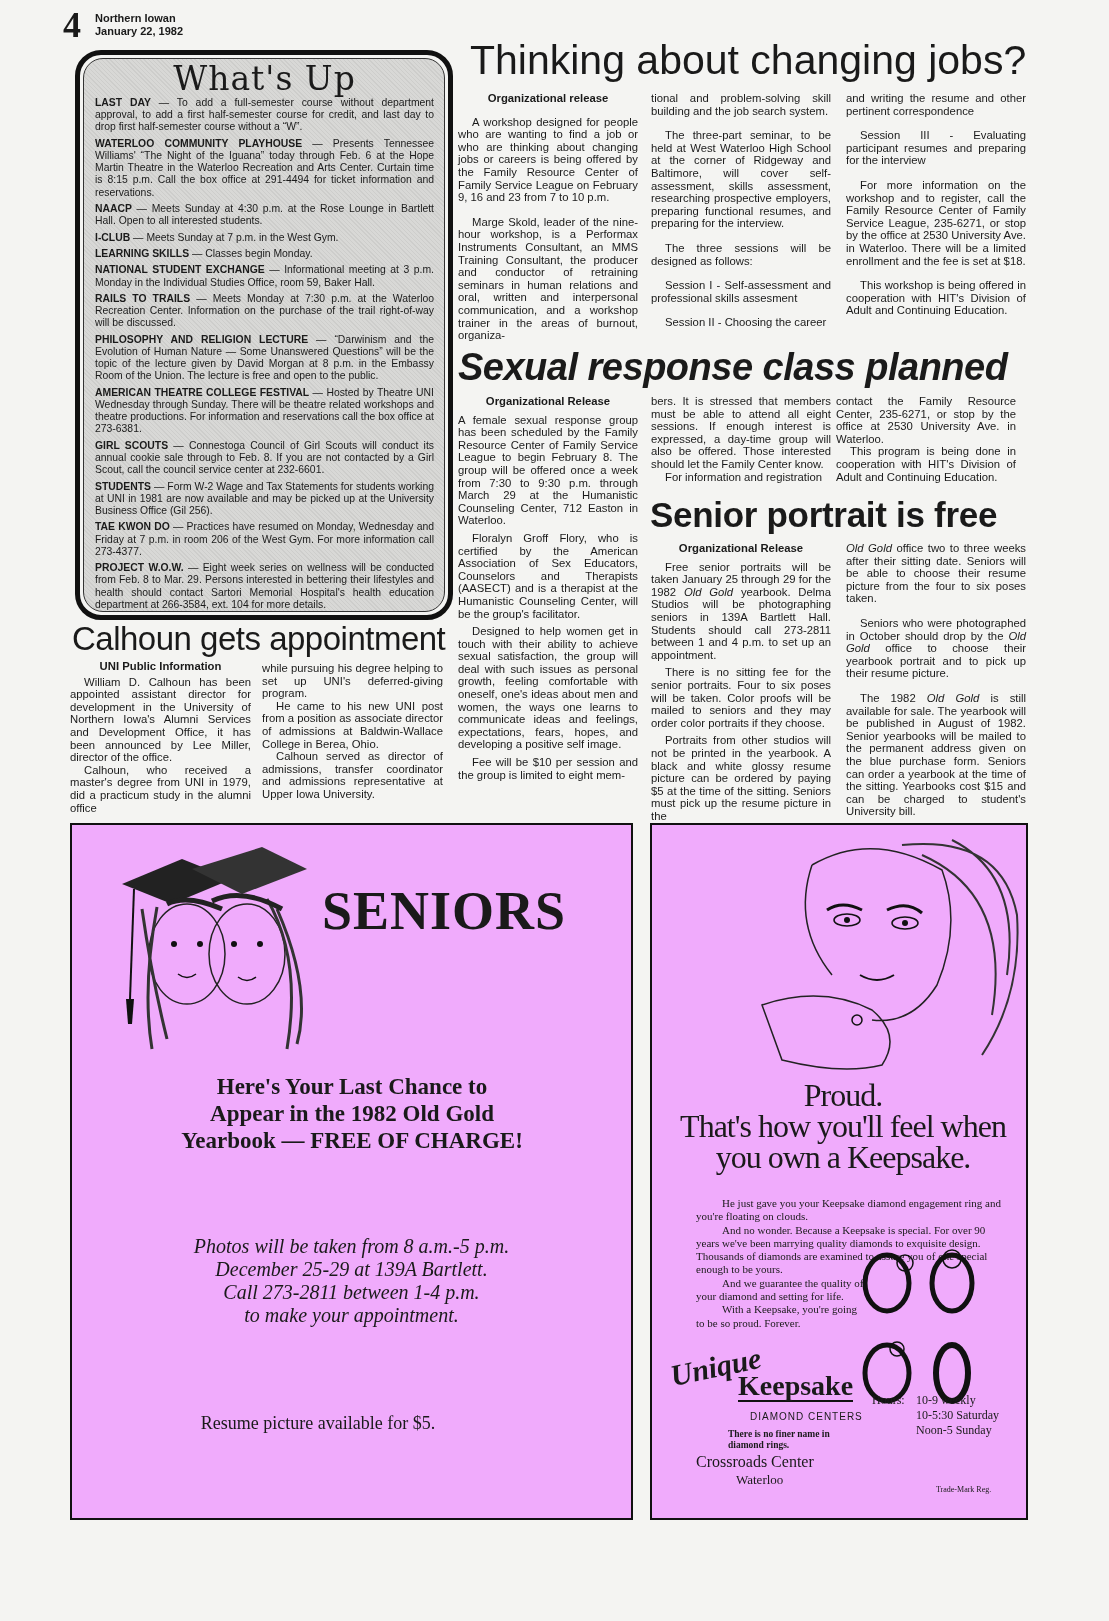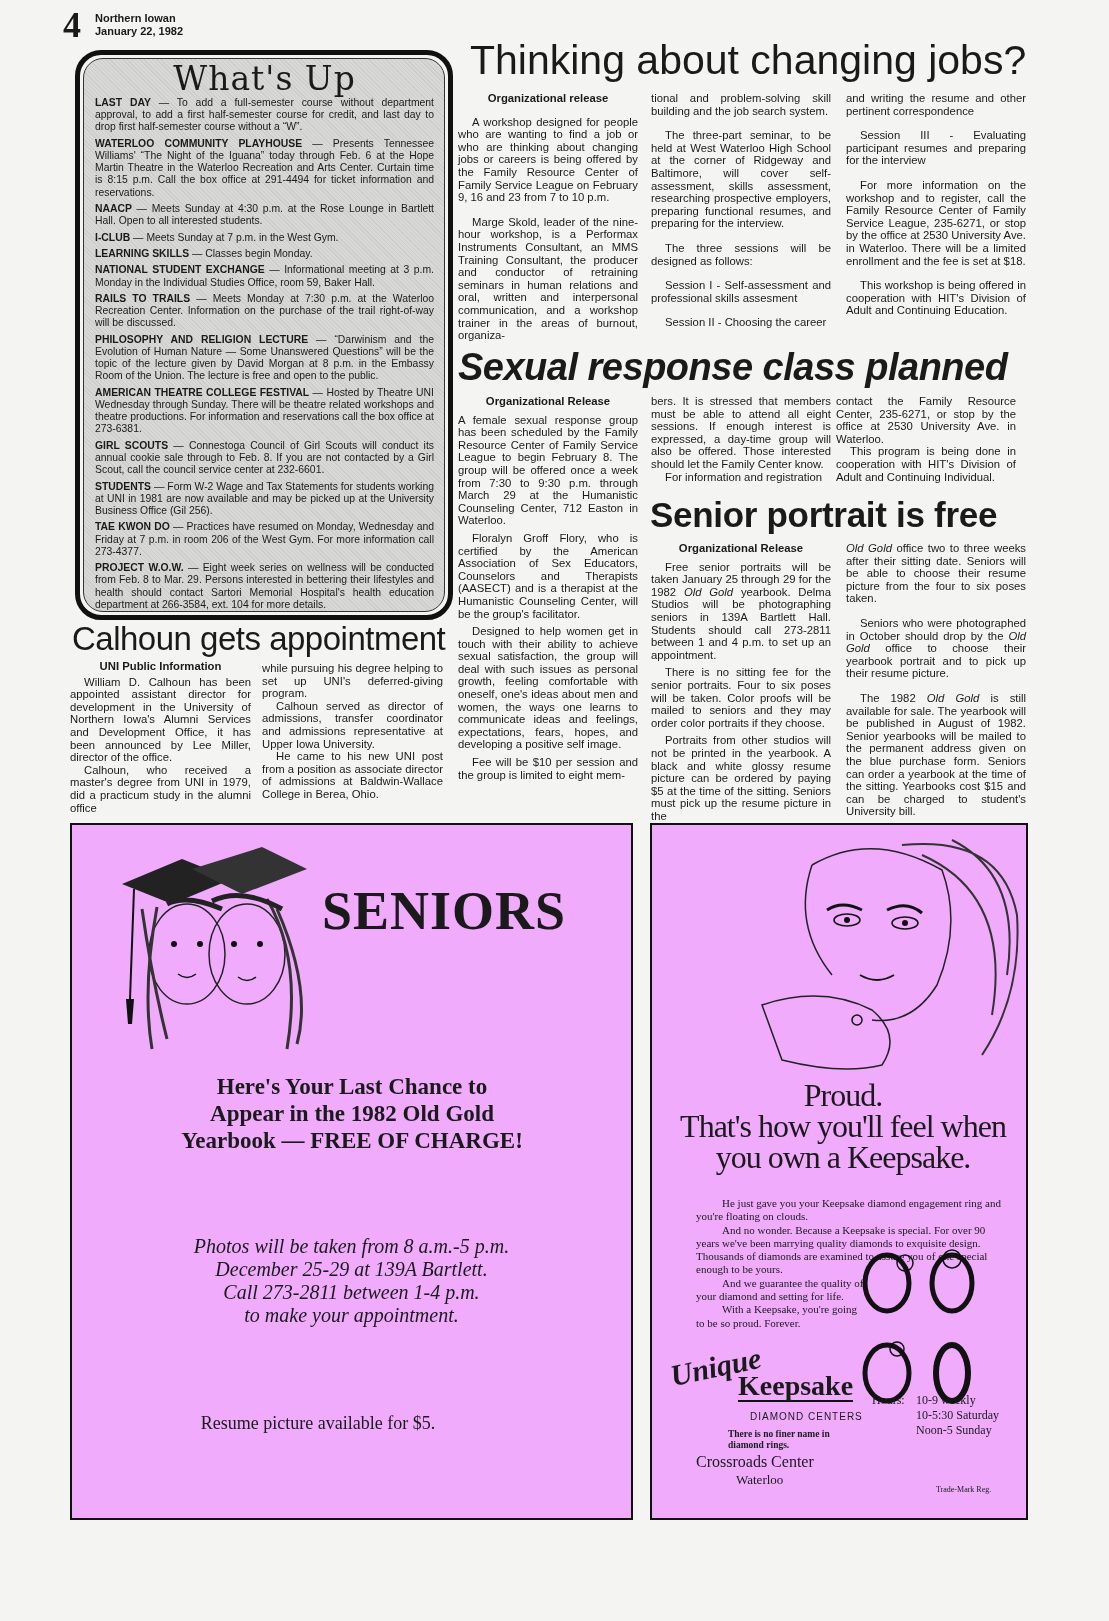--- a/index.html
+++ b/index.html
@@ -109,21 +109,21 @@
   <p>Designed to help women get in touch with their ability to achieve sexual satisfaction, the group will deal with such issues as personal growth, feeling comfortable with oneself, one's ideas about men and women, the ways one learns to communicate ideas and feelings, expectations, fears, hopes, and developing a positive self image.</p>
   <div class="gap-s"></div>
   <p>Fee will be $10 per session and the group is limited to eight mem-</p>
 </div>
 <div class="col" style="left:651px; top:395px; width:180px;">
   <p style="text-indent:0">bers. It is stressed that members must be able to attend all eight sessions. If enough interest is expressed, a day-time group will also be offered. Those interested should let the Family Center know.</p>
   <p>For information and registration</p>
 </div>
 <div class="col" style="left:816px; top:395px; width:180px;margin-left:20px;">
   <p style="text-indent:0">contact the Family Resource Center, 235-6271, or stop by the office at 2530 University Ave. in Waterloo.</p>
-  <p>This program is being done in cooperation with HIT's Division of Adult and Continuing Individual.</p>
+  <p>This program is being done in cooperation with HIT's Division of Adult and Continuing Education.</p>
 </div>
 
 <div class="abs hl hl-senior">Senior portrait is free</div>
 <div class="col" style="left:651px; top:542px; width:180px;">
   <p class="byline">Organizational Release</p>
   <p><span>Free senior portraits will be taken January 25 through 29 for the 1982 </span><i>Old Gold</i><span> yearbook. Delma Studios will be photographing seniors in 139A Bartlett Hall. Students should call 273-2811 between 1 and 4 p.m. to set up an appointment.</span></p>
   <div class="gap-s"></div>
   <p><span>There is no sitting fee for the senior portraits. Four to six poses will be taken. Color proofs will be mailed to seniors and they may order color portraits if they choose.</span></p>
   <div class="gap-s"></div>
   <p><span>Portraits from other studios will not be printed in the yearbook. A black and white glossy resume picture can be ordered by paying $5 at the time of the sitting. Seniors must pick up the resume picture in the</span></p>
@@ -137,22 +137,22 @@
 </div>
 
 <div class="abs hl hl-calhoun">Calhoun gets appointment</div>
 <div class="col" style="left:70px; top:660px; width:181px;">
   <p class="byline" style="margin-bottom:3px">UNI Public Information</p>
   <p>William D. Calhoun has been appointed assistant director for development in the University of Northern Iowa's Alumni Services and Development Office, it has been announced by Lee Miller, director of the office.</p>
   <p>Calhoun, who received a master's degree from UNI in 1979, did a practicum study in the alumni office</p>
 </div>
 <div class="col" style="left:262px; top:662px; width:181px;">
   <p style="text-indent:0">while pursuing his degree helping to set up UNI's deferred-giving program.</p>
+  <p>He came to his new UNI post from a position as associate director of admissions at Baldwin-Wallace College in Berea, Ohio.</p>
   <p>Calhoun served as director of admissions, transfer coordinator and admissions representative at Upper Iowa University.</p>
-  <p>He came to his new UNI post from a position as associate director of admissions at Baldwin-Wallace College in Berea, Ohio.</p>
 </div>
 
 <div class="abs ad ad-seniors">
   <svg class="abs" style="left:40px; top:14px;" width="200" height="220" viewBox="0 0 200 220">
     <path d="M10 45 L70 20 L120 40 L60 65 Z" fill="#222"></path>
     <path d="M80 30 L150 8 L195 30 L130 55 Z" fill="#333"></path>
     <line x1="22" y1="50" x2="18" y2="160" stroke="#111" stroke-width="2"></line>
     <path d="M14 160 L22 160 L20 185 L16 185 Z" fill="#111"></path>
     <ellipse cx="75" cy="115" rx="38" ry="50" fill="none" stroke="#222" stroke-width="1.5"></ellipse>
     <ellipse cx="135" cy="115" rx="38" ry="50" fill="none" stroke="#222" stroke-width="1.5"></ellipse>

